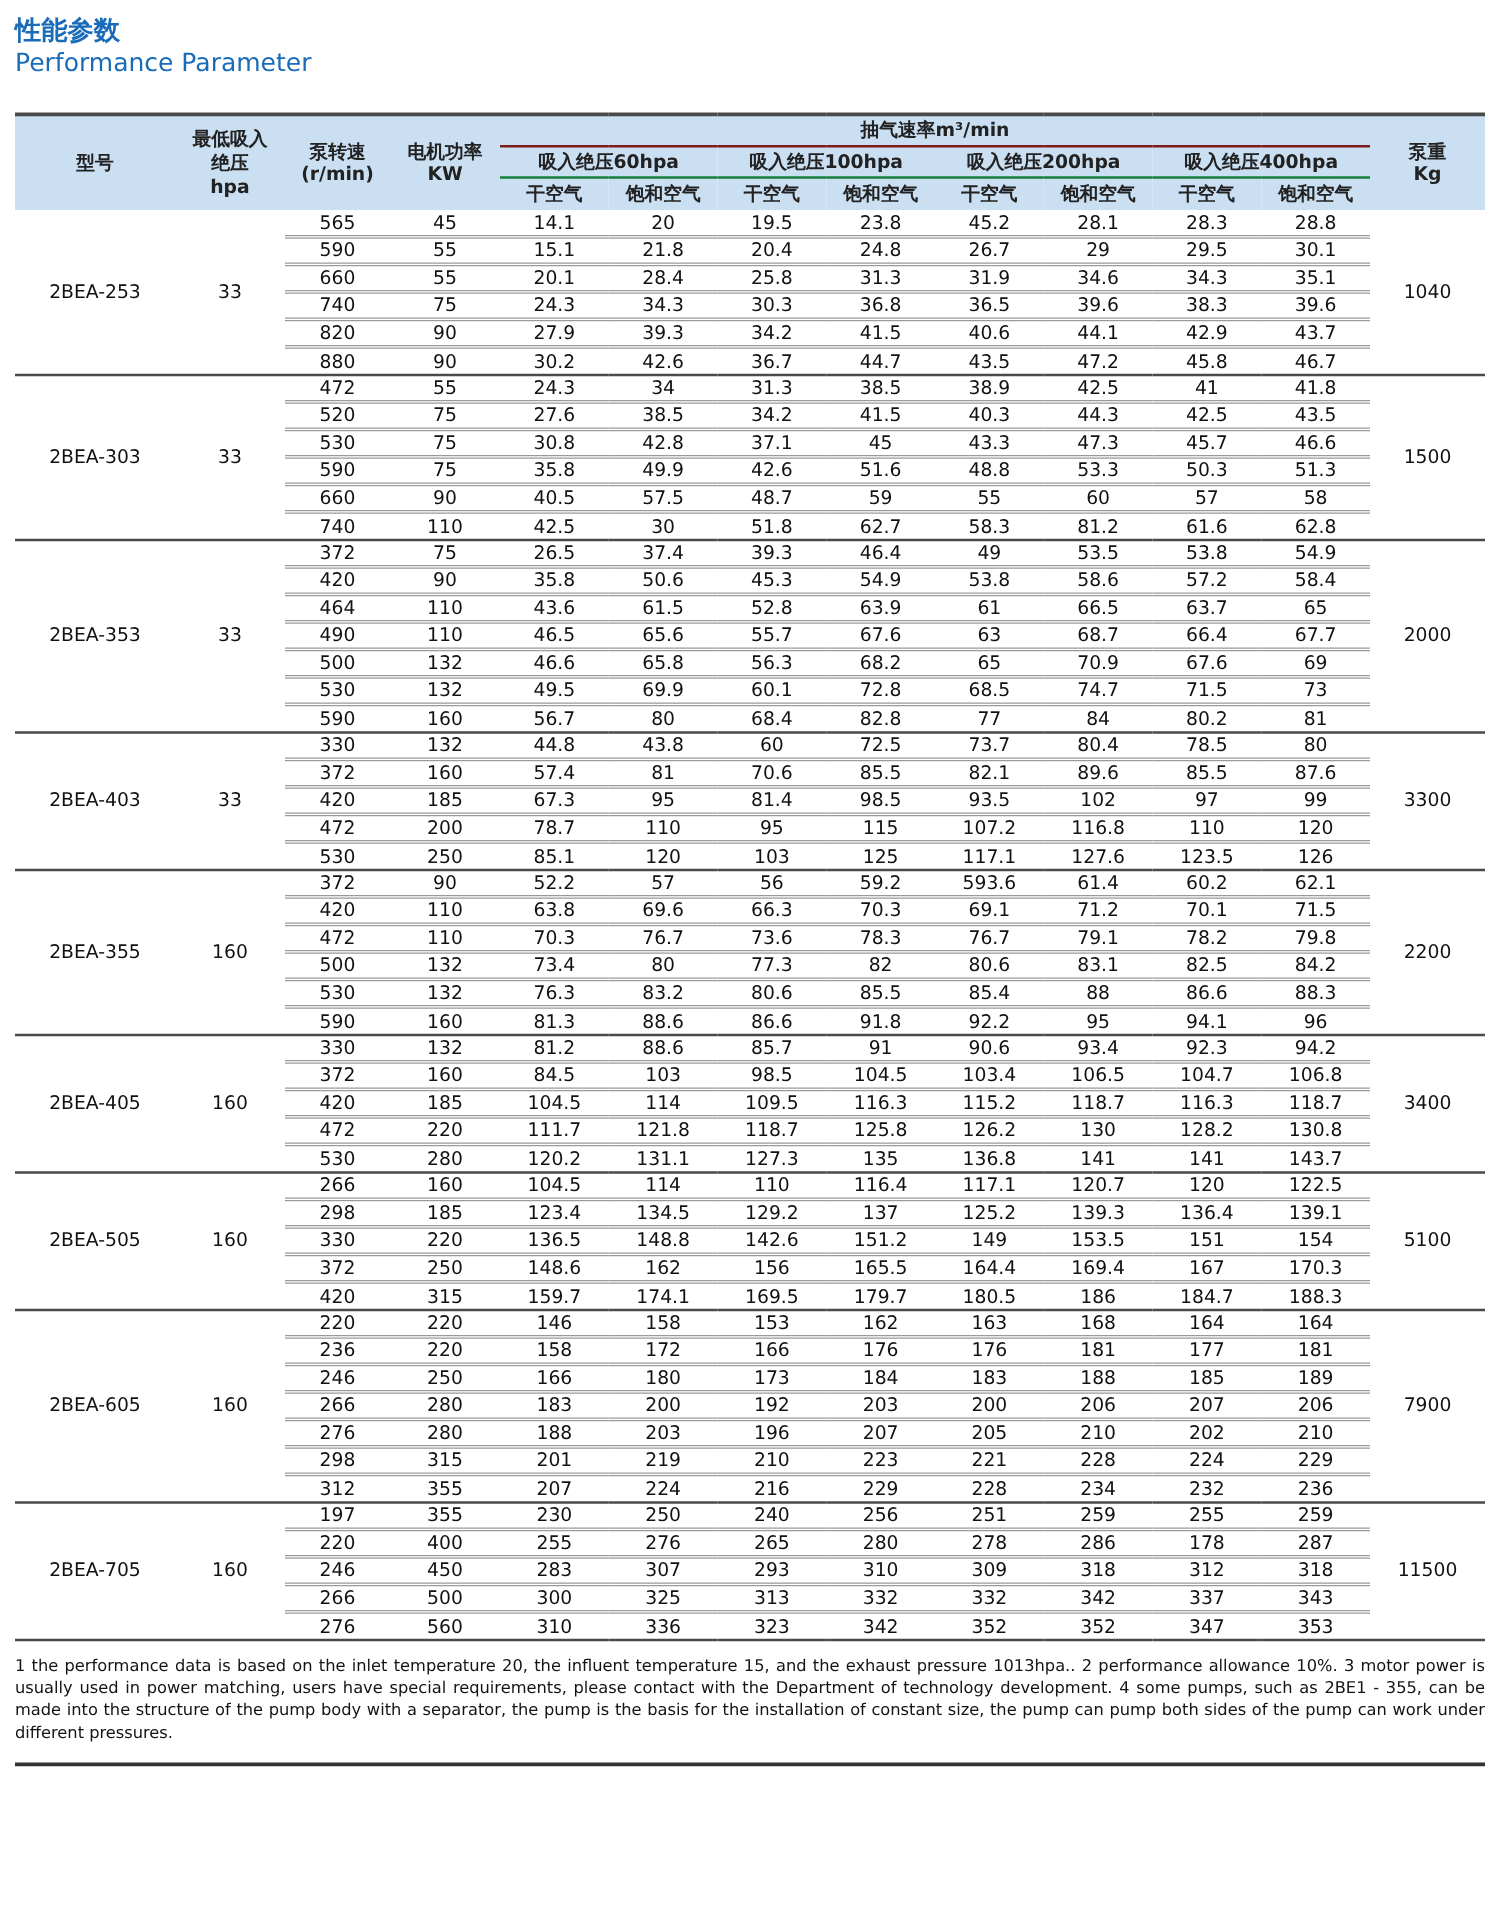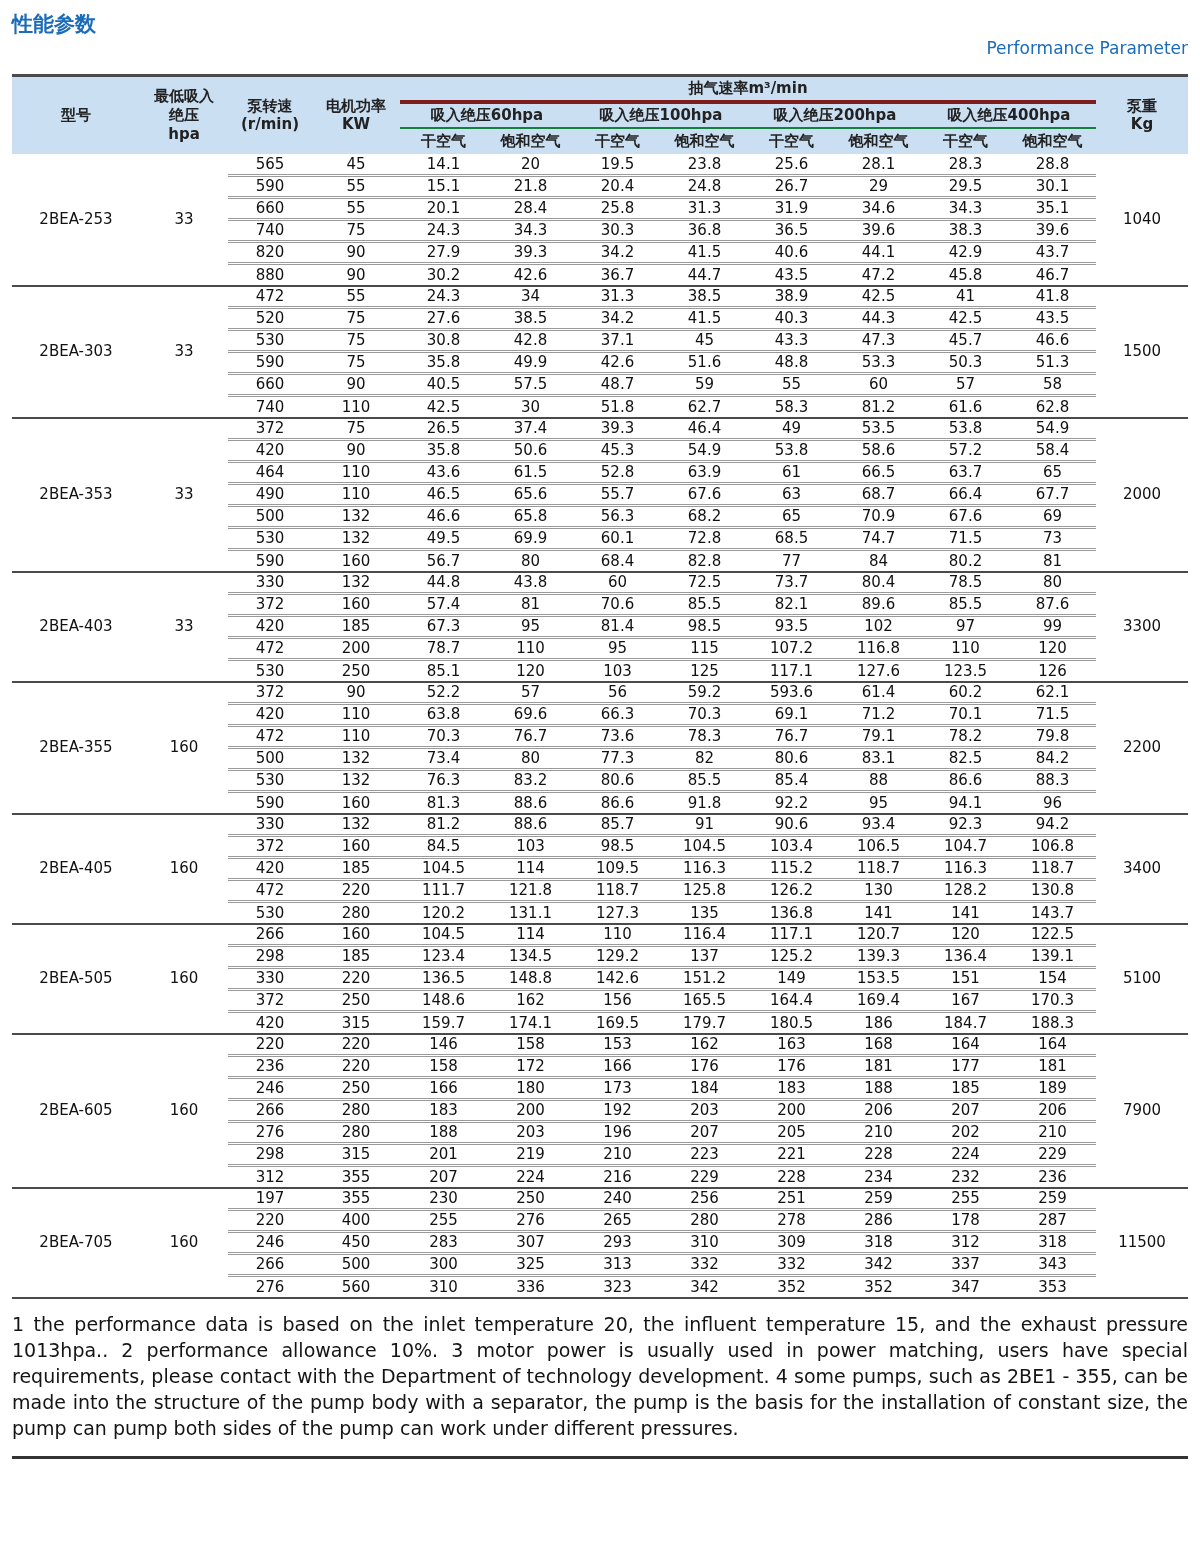--- a/index.html
+++ b/index.html
@@ -14,43 +14,42 @@
     background: #ffffff;
     overflow: hidden;
   }
   .title-zh {
     font-size: 21px;
     font-weight: bold;
     color: #1a6cb8;
     margin-top: 2px;
   }
   .title-en {
-    font-size: 17px;
+    font-size: 20px;
     color: #1a6cb8;
-    margin-bottom: 16px;
-    text-align: right;
+    margin-bottom: 28px;
   }
   table.perf {
     border-collapse: collapse;
     table-layout: fixed;
     width: 1176px;
     border-top: 3px solid #4a4a4a;
   }
   table.perf thead th {
     background: #cbdff2;
     font-weight: bold;
     font-size: 15px;
     color: #222;
     text-align: center;
     vertical-align: middle;
     white-space: pre-line;
     line-height: 1.25;
     padding: 2px 0;
   }
-  th.rate-group { border-bottom: 4px solid #7f1d1d; height: 24px; }
+  th.rate-group { border-bottom: 2px solid #7f1d1d; height: 24px; }
   th.pressure-group { border-bottom: 2px solid #15803d; height: 24px; }
   th.sub-head { height: 26px; }
   tbody td {
     font-size: 15px;
     color: #111;
     text-align: center;
     vertical-align: middle;
     height: 22px;
     line-height: 1.1;
     background: #fff;
@@ -58,21 +57,21 @@
   td.sep { border-bottom: 3px double #9a9a9a; }
   td.sec-end { border-bottom: 2px solid #4a4a4a; }
   .notes { margin-top: 10px; width: 1176px; }
   .note-zh {
     font-size: 15px;
     color: #141414;
     line-height: 1.45;
     text-align: justify;
   }
   .note-en {
-    font-size: 19px;
+    font-size: 13px;
     color: #141414;
     line-height: 1.38;
     margin-top: 12px;
     text-align: justify;
   }
   .bottom-rule {
     width: 1176px;
     border-top: 3px solid #333;
     margin-top: 14px;
   }
@@ -128,21 +127,21 @@
     <tbody>
         <tr>
           <td rowspan="6" class="sec-end">2BEA-253</td>
           <td rowspan="6" class="sec-end">33</td>
           <td class="sep">565</td>
           <td class="sep">45</td>
           <td class="sep">14.1</td>
           <td class="sep">20</td>
           <td class="sep">19.5</td>
           <td class="sep">23.8</td>
-          <td class="sep">25.6</td>
+          <td class="sep">45.2</td>
           <td class="sep">28.1</td>
           <td class="sep">28.3</td>
           <td class="sep">28.8</td>
           <td rowspan="6" class="sec-end">1040</td>
         </tr>
         <tr>
           <td class="sep">590</td>
           <td class="sep">55</td>
           <td class="sep">15.1</td>
           <td class="sep">21.8</td>

